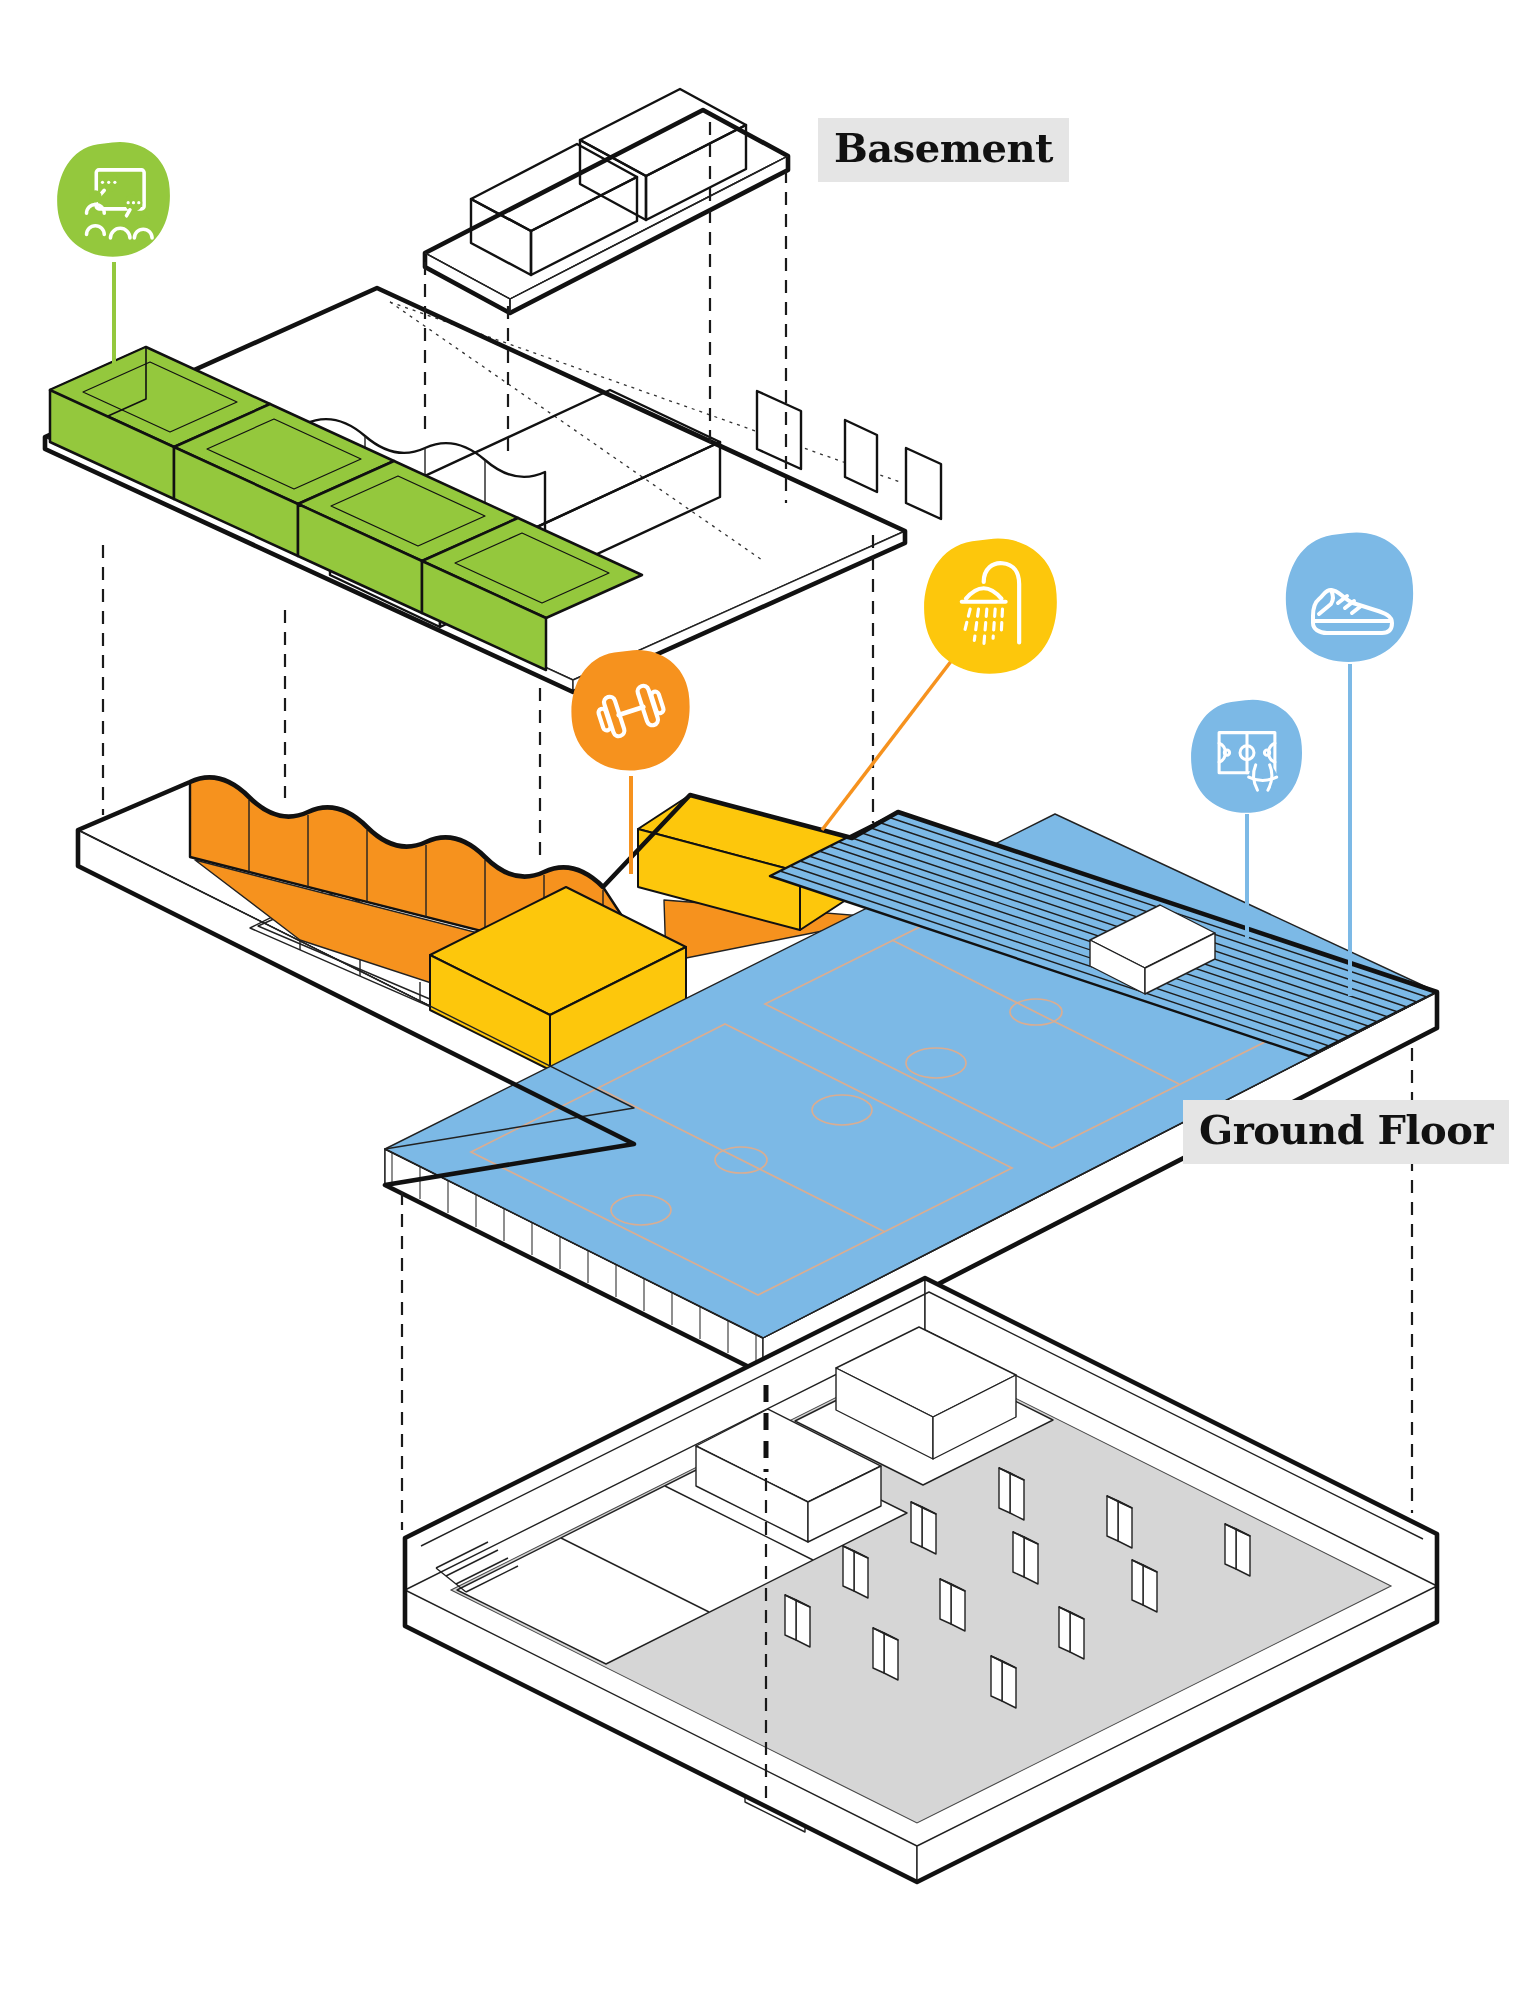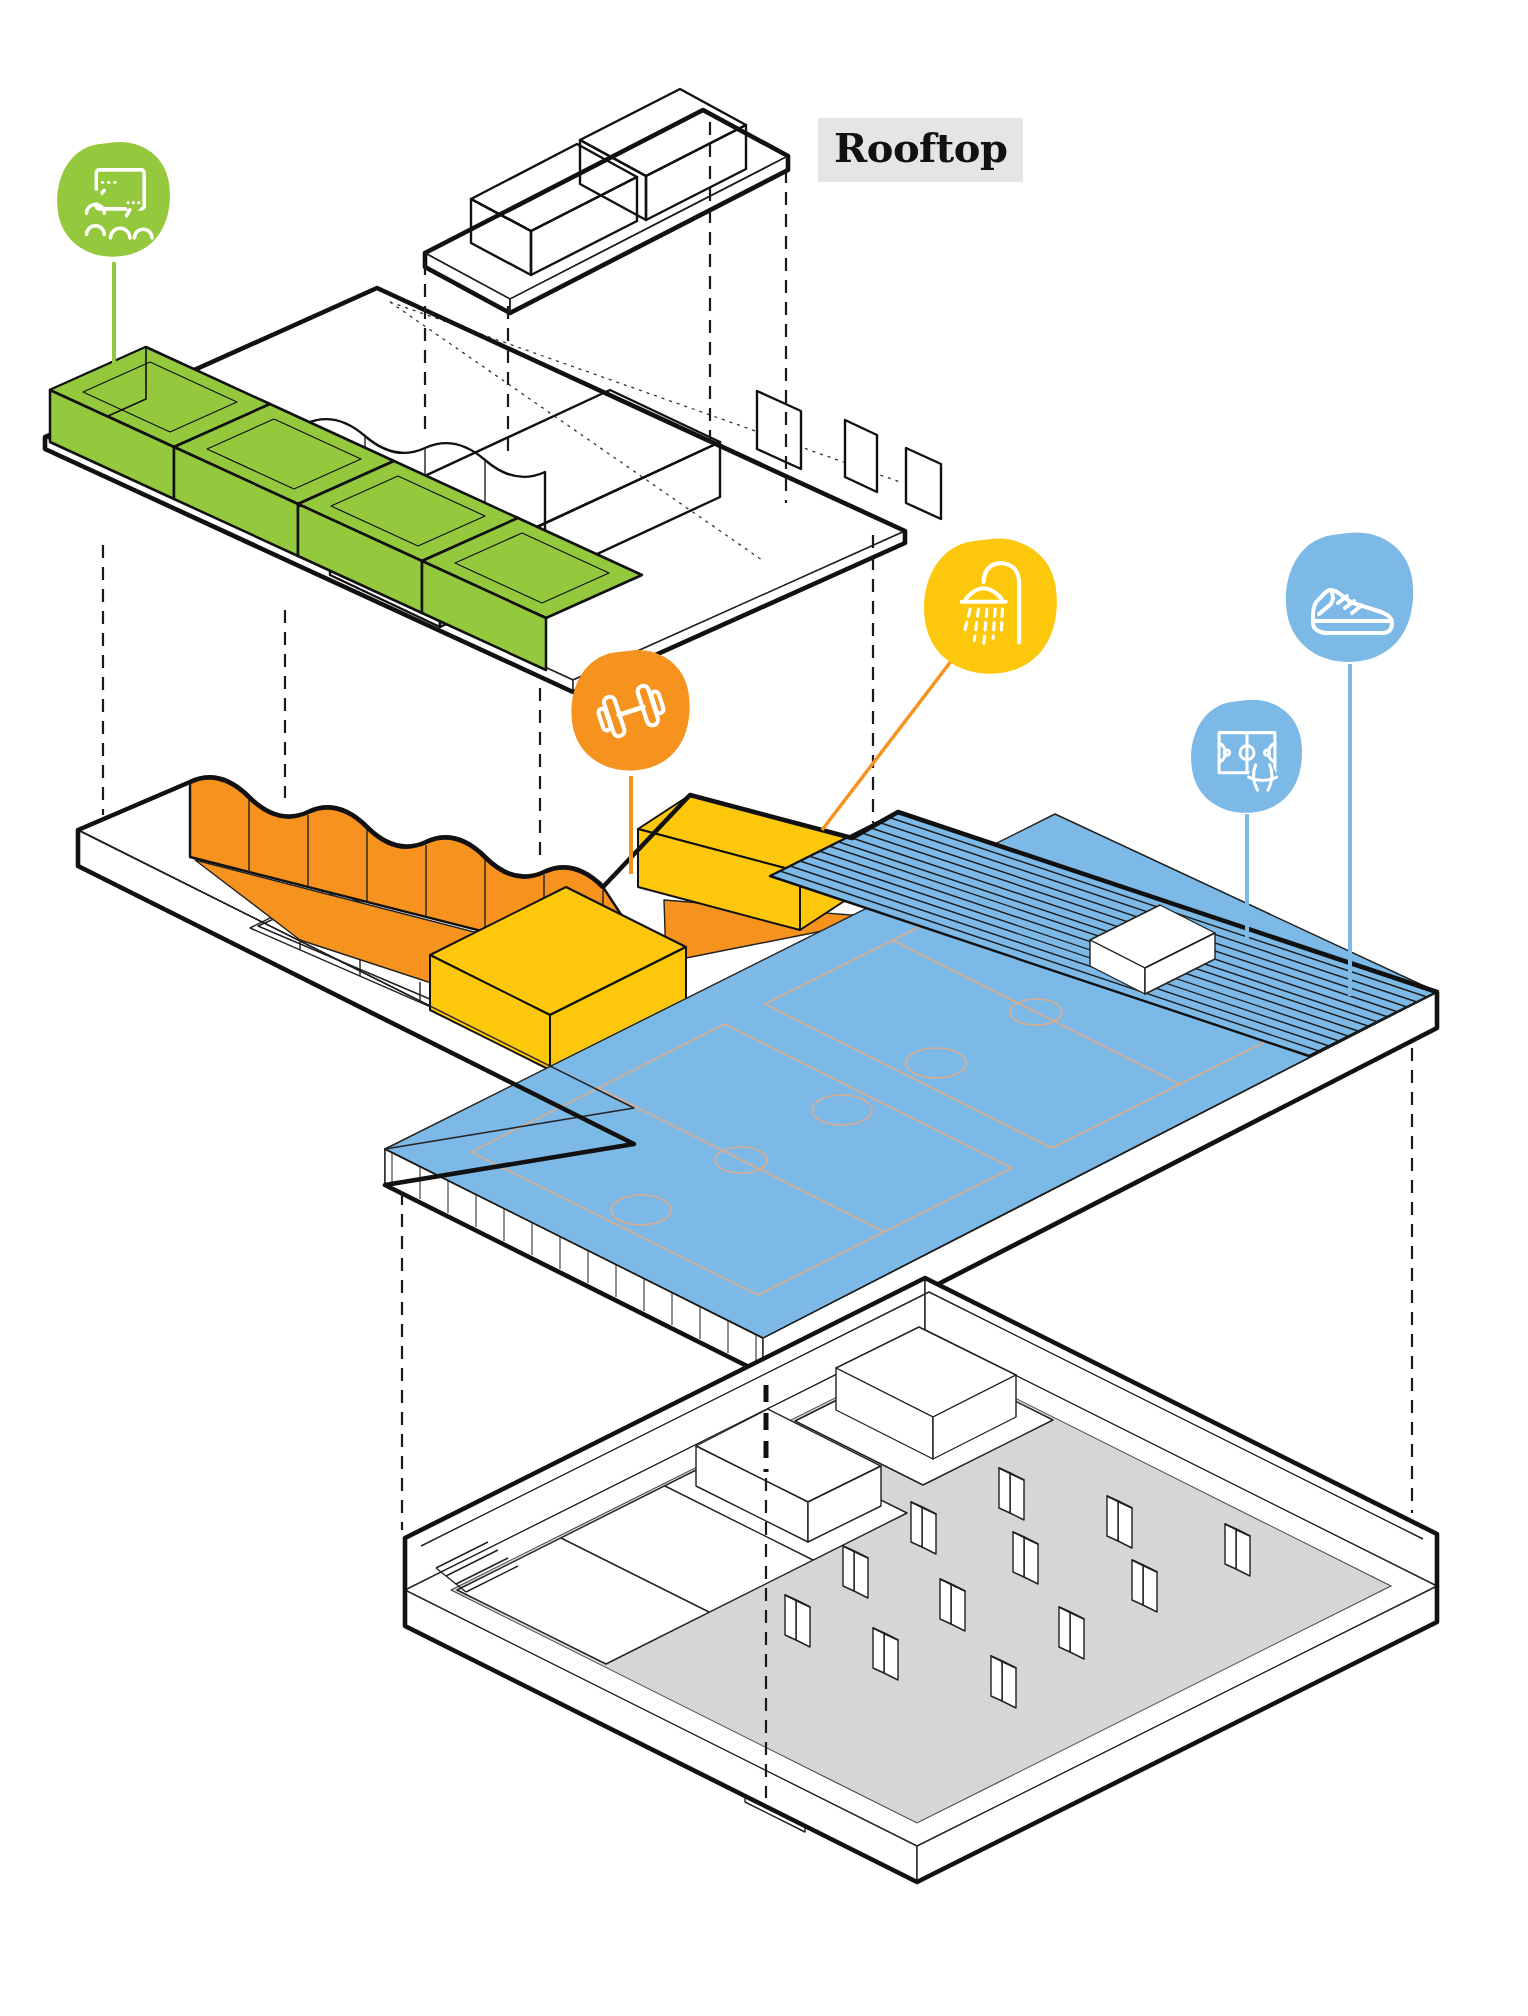--- a/index.html
+++ b/index.html
@@ -228,21 +228,22 @@
 
   <g stroke-width="4" fill="none">
     <path class="st-green" d="M114,262 V364"></path>
     <path class="st-orange" d="M631,776 V874"></path>
     <path class="st-orange" d="M952,660 L822,830" stroke-width="3.5"></path>
     <path class="st-blue" d="M1350,664 V996"></path>
     <path class="st-blue" d="M1247,814 V938"></path>
   </g>
 </svg>
 
-  <div class="floor-label" style="left:818px;top:118px;">Rooftop</div>
+  <div class="floor-label" style="left:818px;top:118px;">Basement</div>
+  <div class="floor-label" style="left:1183px;top:1100px;">Ground Floor</div>
 
   <div class="badge b-green" style="left:52px;top:138px;">
     <svg width="124" height="124" viewBox="0 0 140 140">
       <path class="blob" d="M68,5 C98,1 127,18 132,50 C137,84 126,120 90,131 C55,141 17,126 8,90 C0,56 14,13 52,7 Z"></path>
       <g class="ico" stroke-width="4">
         <rect x="50" y="36" width="54" height="44" rx="3"></rect>
         <circle cx="64" cy="50" r="11" class="blob" stroke="#fff"></circle>
         <path d="M59,59 L53,66"></path>
         <circle cx="57" cy="50" r="1.8" fill="#fff" stroke="none"></circle>
           <circle cx="64" cy="50" r="1.8" fill="#fff" stroke="none"></circle>

